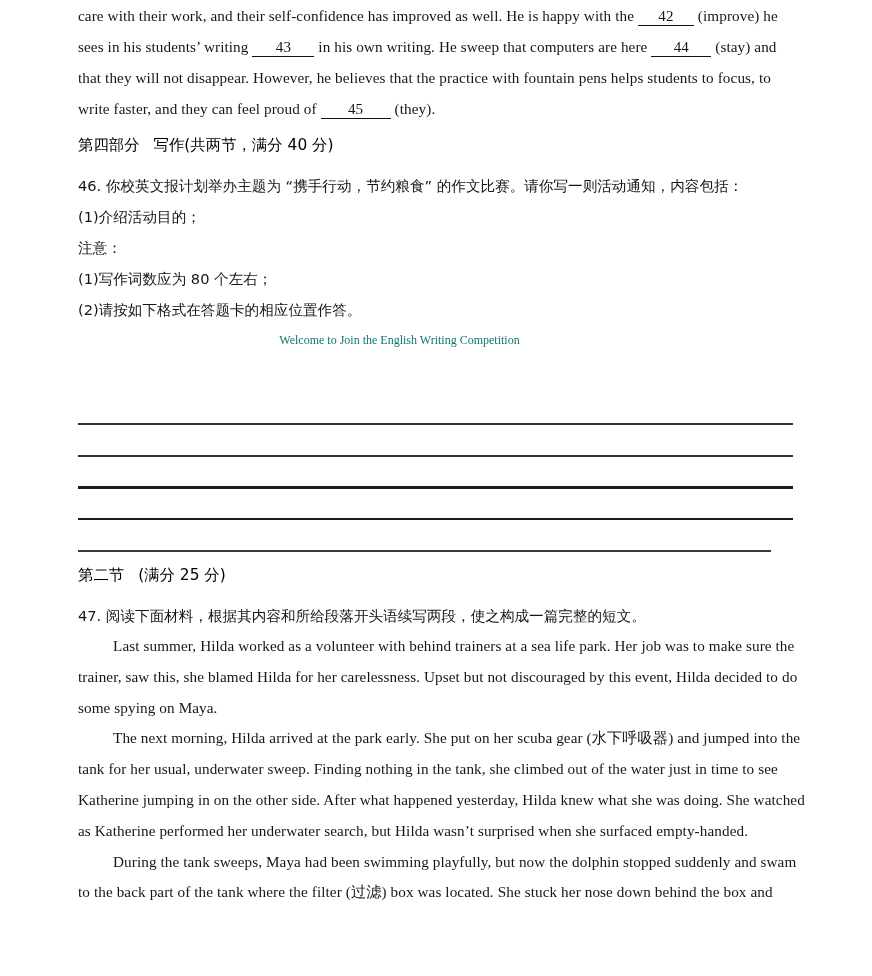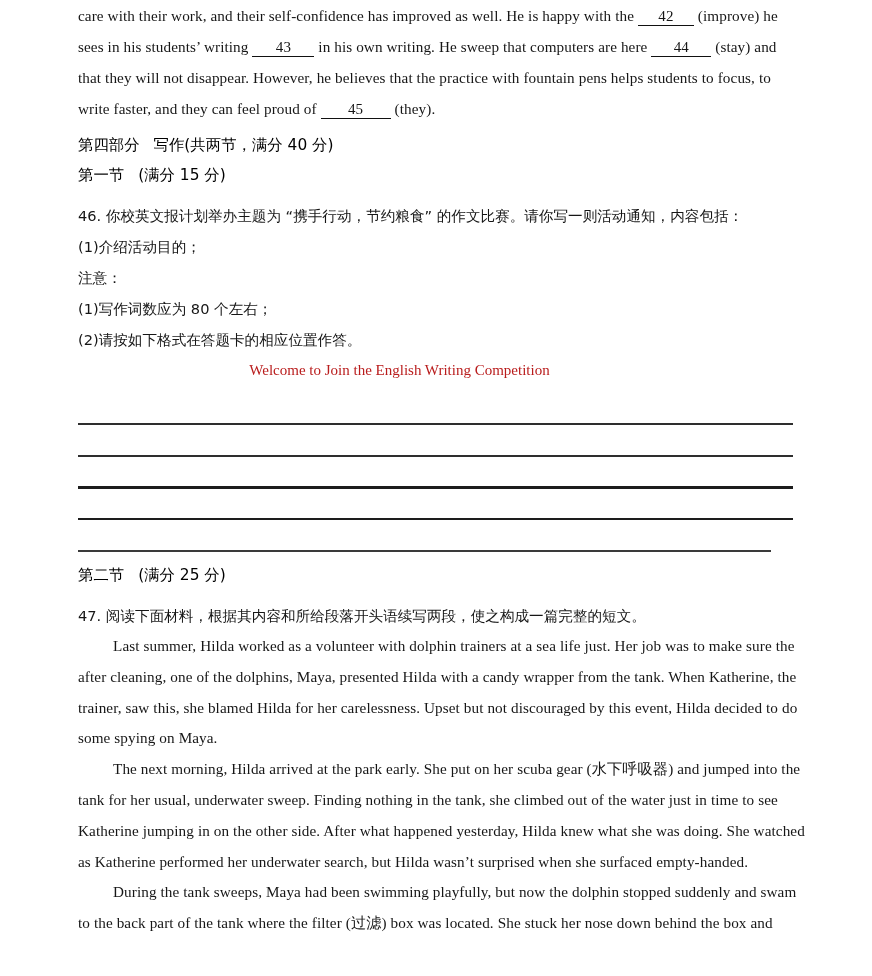--- a/index.html
+++ b/index.html
@@ -58,23 +58,23 @@
     font-size: 15.4px;
     line-height: 30px;
     color: #000;
     white-space: nowrap;
   }
   .heading .gap { display: inline-block; width: 14px; }
 
   
   .comp-title {
     text-align: center;
-    font-size: 15px;
+    font-size: 12px;
     line-height: 30px;
-    color: #b91c1c;
+    color: #0f766e;
     width: 715px;
     padding-right: 0px;
   }
   .comp-title .inner { display:inline-block; transform: translateX(-36px); }
 
   
   .rules {
     position: absolute;
     left: 0;
     top: 423px;
@@ -120,23 +120,20 @@
       <span>(they).</span>
     </div>
   </div>
 
   <div class="sp-1"></div>
 
   <div class="heading">
     <span>第四部分</span><span class="gap"></span><span>写作(共两节，满分 40 分)</span>
   </div>
 
-  <div class="heading">
-    <span>第一节</span><span class="gap"></span><span>(满分 15 分)</span>
-  </div>
 
   <div class="sp-2"></div>
 
   <div class="tline cn">46. 你校英文报计划举办主题为 “携手行动，节约粮食” 的作文比赛。请你写一则活动通知，内容包括：</div>
   <div class="tline cn">(1)介绍活动目的；</div>
   <div class="tline cn">注意：</div>
   <div class="tline cn">(1)写作词数应为 80 个左右；</div>
   <div class="tline cn">(2)请按如下格式在答题卡的相应位置作答。</div>
 
   <div class="comp-title">
@@ -158,22 +155,21 @@
   <div style="position:absolute; left:0; top:560px; width:715px;">
     <div class="heading">
       <span>第二节</span><span class="gap"></span><span>(满分 25 分)</span>
     </div>
 
     <div class="sp-2"></div>
 
     <div class="tline cn">47. 阅读下面材料，根据其内容和所给段落开头语续写两段，使之构成一篇完整的短文。</div>
 
     <div class="para">
-      <div class="tline indent">Last summer, Hilda worked as a volunteer with dolphin trainers at a sea life just. Her job was to make sure the</div>
-      <div class="tline">after cleaning, one of the dolphins, Maya, presented Hilda with a candy wrapper from the tank. When Katherine, the</div>
+      <div class="tline indent">Last summer, Hilda worked as a volunteer with behind trainers at a sea life park. Her job was to make sure the</div>
       <div class="tline">trainer, saw this, she blamed Hilda for her carelessness. Upset but not discouraged by this event, Hilda decided to do</div>
       <div class="tline">some spying on Maya.</div>
     </div>
 
     <div class="para">
       <div class="tline indent">The next morning, Hilda arrived at the park early. She put on her scuba gear (水下呼吸器) and jumped into the</div>
       <div class="tline">tank for her usual, underwater sweep. Finding nothing in the tank, she climbed out of the water just in time to see</div>
       <div class="tline">Katherine jumping in on the other side. After what happened yesterday, Hilda knew what she was doing. She watched</div>
       <div class="tline">as Katherine performed her underwater search, but Hilda wasn’t surprised when she surfaced empty-handed.</div>
     </div>

